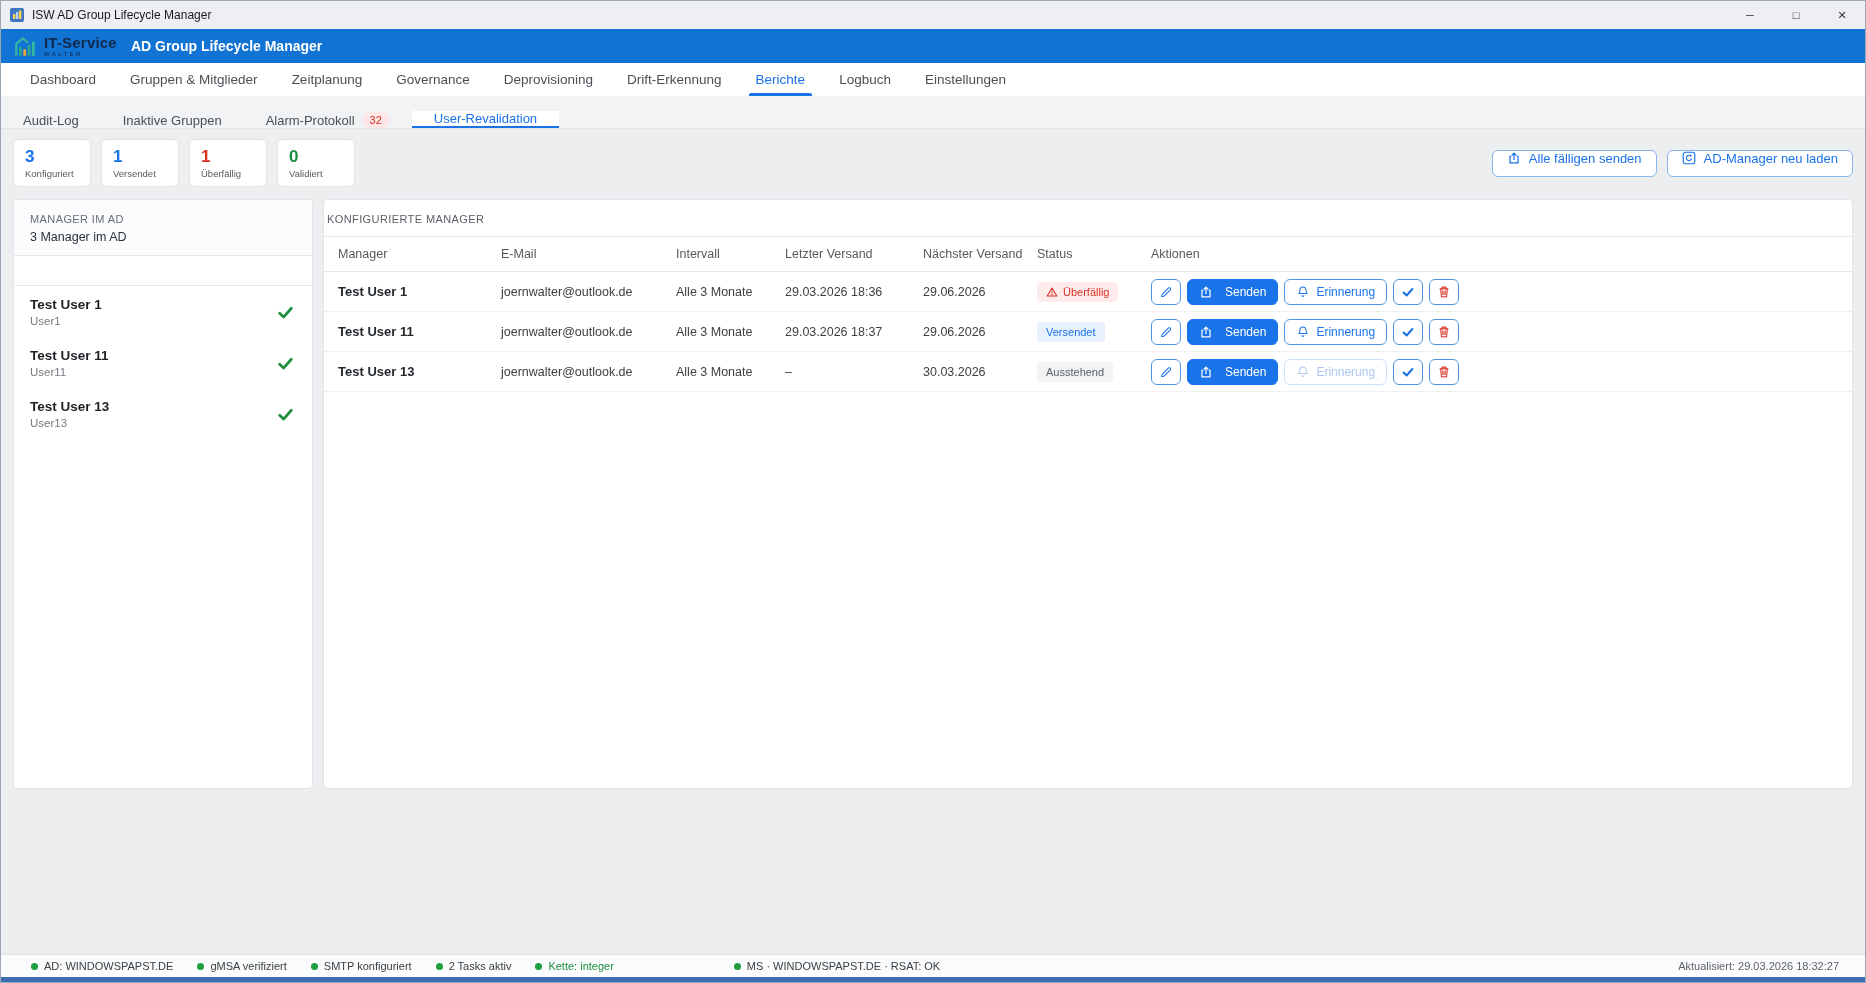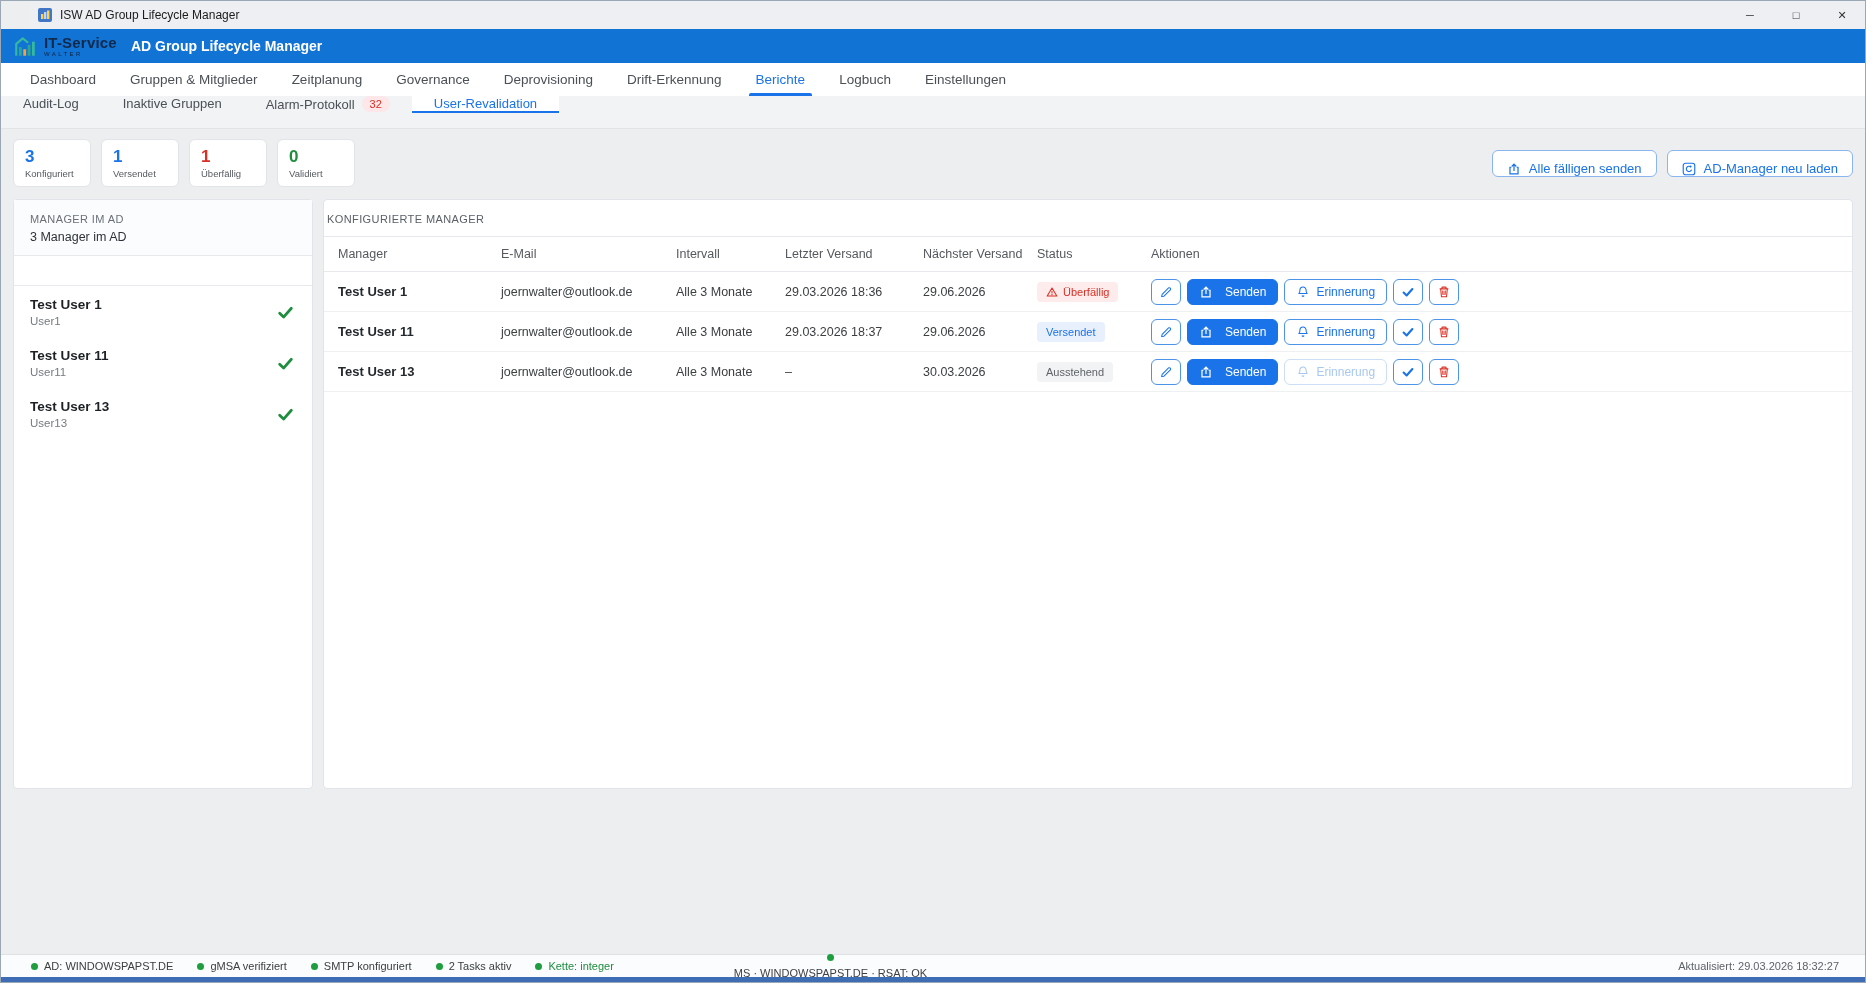--- a/index.html
+++ b/index.html
@@ -2,21 +2,21 @@
 <html><head>
 <meta charset="utf-8">
 <style>
   * { margin:0; padding:0; box-sizing:border-box; }
   html,body { width:1866px; height:983px; overflow:hidden; }
   body { font-family:"Liberation Sans", sans-serif; background:#eceef0; }
 
   .window { width:1866px; height:983px; display:flex; flex-direction:column; border:1px solid #9aa7b5; }
 
   
-  .titlebar { height:28px; background:#edeff2; display:flex; align-items:center; padding-left:8px; flex:0 0 auto;margin-left:28px; }
+  .titlebar { height:28px; background:#edeff2; display:flex; align-items:center; padding-left:8px; flex:0 0 auto; }
   .titlebar .app-ico { width:16px; height:16px; margin-right:7px; }
   .titlebar .t-title { font-size:12px; color:#1b1b1b; }
   .win-controls { margin-left:auto; display:flex; height:100%; }
   .win-btn { width:46px; height:100%; display:flex; align-items:center; justify-content:center; font-size:11px; color:#333; cursor:default; }
 
   
   .appheader { height:34px; background:#1173d4; display:flex; align-items:center; padding:0 12px; flex:0 0 auto; }
   .logo { display:flex; align-items:center; gap:5px; }
   .logo svg { width:26px; height:26px; }
   .brand { display:flex; flex-direction:column; line-height:1; }
@@ -28,35 +28,35 @@
   .hdr-btn { display:flex; align-items:center; gap:6px; color:#fff; font-size:11.5px; border:1px solid rgba(255,255,255,.85); border-radius:3px; padding:4px 10px; background:rgba(255,255,255,.06); cursor:pointer; }
   .hdr-btn svg { width:12px; height:12px; }
 
   
   .nav { height:33px; background:#fff; display:flex; align-items:stretch; padding:0 12px; flex:0 0 auto; }
   .tab { display:flex; align-items:center; padding:0 17px; font-size:13.5px; color:#4a5056; position:relative; cursor:pointer; }
   .tab.active { color:#1a73e8; }
   .tab.active::after { content:""; position:absolute; left:10px; right:10px; bottom:0; height:3px; background:#1a73e8; border-radius:2px 2px 0 0; }
 
   
-  .subnav { height:33px; background:#f1f3f5; display:flex; align-items:flex-start; padding:0 0; border-bottom:1px solid #e2e4e7; flex:0 0 auto; }
+  .subnav { height:33px; background:#f1f3f5; display:flex; align-items:flex-end; padding:0 0; border-bottom:1px solid #e2e4e7; flex:0 0 auto; }
   .subtab { display:flex; align-items:center; gap:7px; padding:0 22px; font-size:13px; color:#4a5056; cursor:pointer; }
   .subtab.active { background:#fff; color:#1a73e8; border-bottom:2px solid #1a73e8; }
   .badge-pill { background:#fde7e9; color:#d93025; font-size:11px; padding:2px 8px; border-radius:9px; }
 
   
   .content { flex:1 1 auto; background:#eceef0; padding:10px 12px 0 12px; overflow:hidden; }
 
   .stats-row { display:flex; align-items:center; gap:10px; margin-bottom:12px; height:48px; }
   .stat-card { width:78px; height:48px; background:#fff; border:1px solid #e1e4e8; border-radius:6px; padding:5px 11px; display:flex; flex-direction:column; justify-content:center; }
   .stat-value { font-size:17px; font-weight:bold; line-height:1.15; }
   .stat-label { font-size:9.5px; color:#555a60; margin-top:1px; }
   .v-blue { color:#1a73e8; } .v-red { color:#d93025; } .v-green { color:#1e8e3e; }
   .toolbar { margin-left:auto; display:flex; gap:10px; }
-  .tool-btn { display:flex; align-items:flex-end; gap:8px; background:#fff; border:1px solid #8ab5ee; border-radius:6px; color:#1a73e8; font-size:13px; padding:0 14px; height:27px; cursor:pointer; }
+  .tool-btn { display:flex; align-items:flex-start; gap:8px; background:#fff; border:1px solid #8ab5ee; border-radius:6px; color:#1a73e8; font-size:13px; padding:0 14px; height:27px; cursor:pointer; }
   .tool-btn svg { width:14px; height:14px; }
 
   .panels { display:flex; gap:10px; height:590px; }
   .panel { background:#fff; border:1px solid #e1e4e8; border-radius:4px; }
 
   
   .left-panel { width:300px; flex:0 0 auto; display:flex; flex-direction:column; }
   .lp-head { padding:13px 16px 11px; border-bottom:1px solid #e7e9ec; background:#fbfcfd; }
   .lp-title { font-size:11px; color:#6a7077; letter-spacing:.4px; }
   .lp-sub { font-size:12.5px; color:#2e3338; margin-top:5px; }
@@ -88,21 +88,21 @@
   .abtn-rem { color:#1a73e8; font-size:12px; gap:6px; padding:0 11px; }
   .abtn-rem.disabled { border-color:#cte0f5; border-color:#cddff5; color:#a9c8ef; cursor:default; }
   .abtn-check { color:#1a73e8; }
   .abtn-trash { color:#d93025; }
 
   
   .statusbar { height:23px; background:#fbfcfd; border-top:1px solid #dfe2e5; display:flex; align-items:center; padding:0 26px 0 30px; gap:24px; font-size:11px; color:#3c4043; flex:0 0 auto; }
   .sb-item { display:flex; align-items:center; gap:6px; }
   .sb-dot { width:7px; height:7px; border-radius:50%; background:#1e9e3e; flex:0 0 auto; }
   .sb-green { color:#1e8e3e; }
-  .sb-gap { margin-left:96px;flex-direction:column; }
+  .sb-gap { margin-left:96px; }
   .sb-right { margin-left:auto; color:#5f6368; }
   .bottomstrip { height:5px; background:#3e6db5; flex:0 0 auto; }
 </style>
 </head>
 <body>
 
 <div class="window">
 
   <div class="titlebar">
     <svg class="app-ico" viewBox="0 0 16 16">

